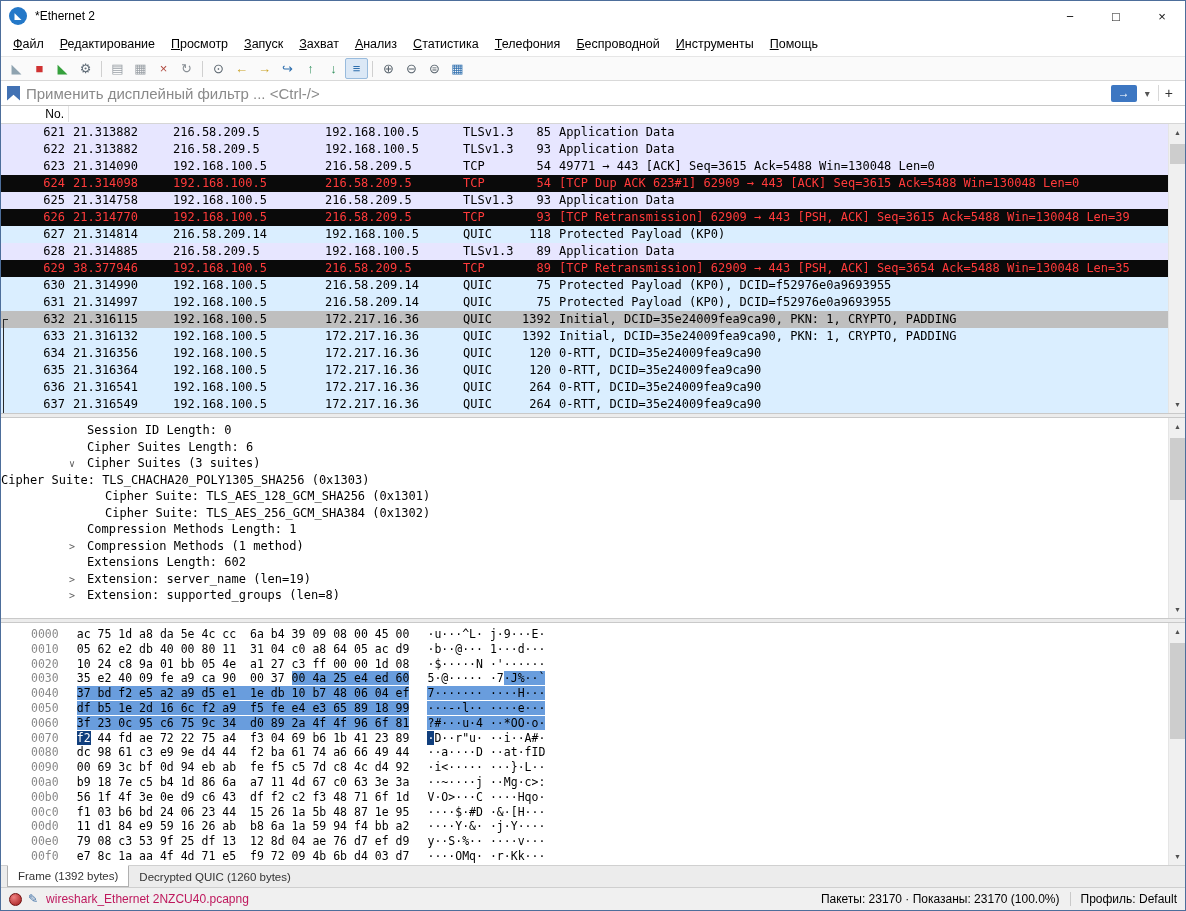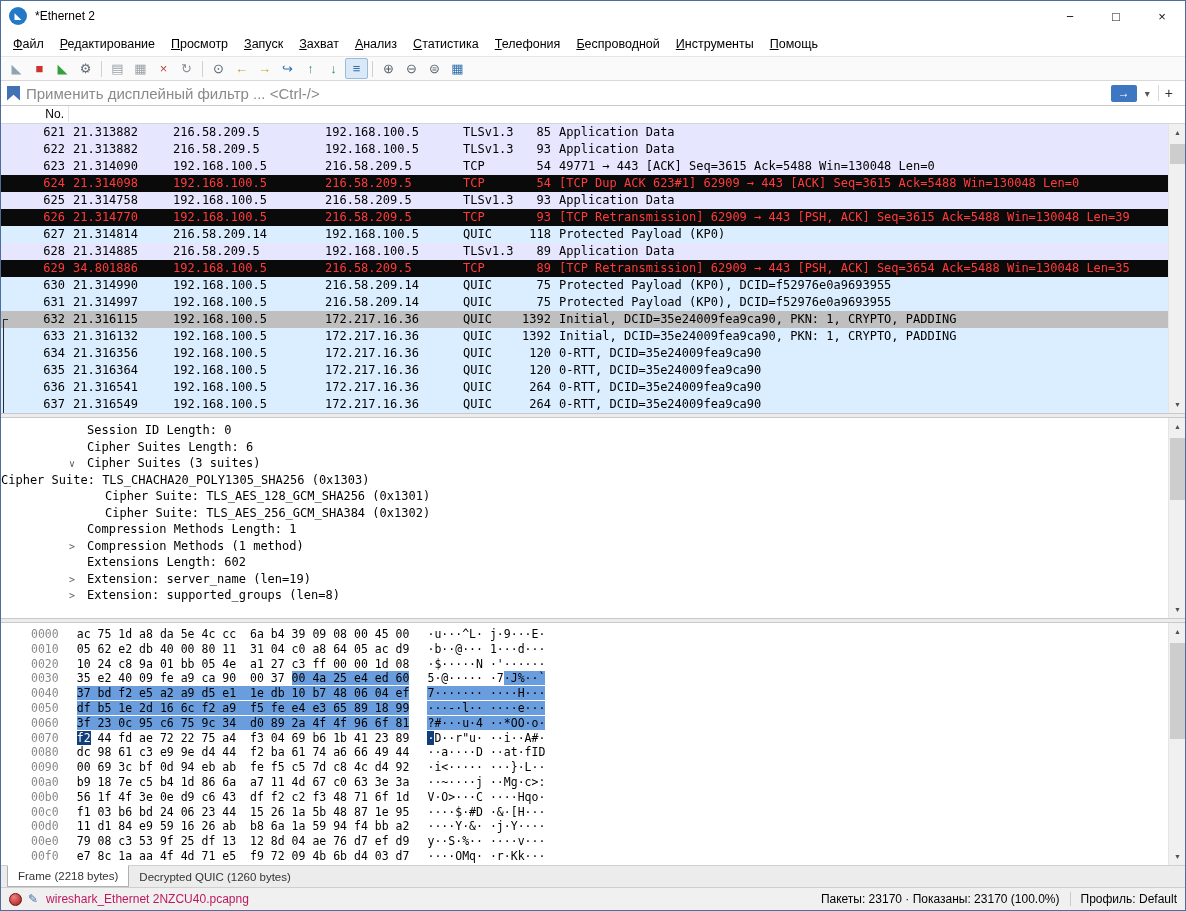--- a/index.html
+++ b/index.html
@@ -170,21 +170,21 @@
       </div>
     <div class="prows" id="prows">
         <div class="prow tcp"><span class="pcol c0">621</span><span class="pcol c1">21.313882</span><span class="pcol c2">216.58.209.5</span><span class="pcol c3">192.168.100.5</span><span class="pcol c4">TLSv1.3</span><span class="pcol c5">85</span><span class="pcol c6">Application Data</span></div>
         <div class="prow tcp"><span class="pcol c0">622</span><span class="pcol c1">21.313882</span><span class="pcol c2">216.58.209.5</span><span class="pcol c3">192.168.100.5</span><span class="pcol c4">TLSv1.3</span><span class="pcol c5">93</span><span class="pcol c6">Application Data</span></div>
         <div class="prow tcp"><span class="pcol c0">623</span><span class="pcol c1">21.314090</span><span class="pcol c2">192.168.100.5</span><span class="pcol c3">216.58.209.5</span><span class="pcol c4">TCP</span><span class="pcol c5">54</span><span class="pcol c6">49771 → 443 [ACK] Seq=3615 Ack=5488 Win=130048 Len=0</span></div>
         <div class="prow bad"><span class="pcol c0">624</span><span class="pcol c1">21.314098</span><span class="pcol c2">192.168.100.5</span><span class="pcol c3">216.58.209.5</span><span class="pcol c4">TCP</span><span class="pcol c5">54</span><span class="pcol c6">[TCP Dup ACK 623#1] 62909 → 443 [ACK] Seq=3615 Ack=5488 Win=130048 Len=0</span></div>
         <div class="prow tcp"><span class="pcol c0">625</span><span class="pcol c1">21.314758</span><span class="pcol c2">192.168.100.5</span><span class="pcol c3">216.58.209.5</span><span class="pcol c4">TLSv1.3</span><span class="pcol c5">93</span><span class="pcol c6">Application Data</span></div>
         <div class="prow bad"><span class="pcol c0">626</span><span class="pcol c1">21.314770</span><span class="pcol c2">192.168.100.5</span><span class="pcol c3">216.58.209.5</span><span class="pcol c4">TCP</span><span class="pcol c5">93</span><span class="pcol c6">[TCP Retransmission] 62909 → 443 [PSH, ACK] Seq=3615 Ack=5488 Win=130048 Len=39</span></div>
         <div class="prow quic"><span class="pcol c0">627</span><span class="pcol c1">21.314814</span><span class="pcol c2">216.58.209.14</span><span class="pcol c3">192.168.100.5</span><span class="pcol c4">QUIC</span><span class="pcol c5">118</span><span class="pcol c6">Protected Payload (KP0)</span></div>
         <div class="prow tcp"><span class="pcol c0">628</span><span class="pcol c1">21.314885</span><span class="pcol c2">216.58.209.5</span><span class="pcol c3">192.168.100.5</span><span class="pcol c4">TLSv1.3</span><span class="pcol c5">89</span><span class="pcol c6">Application Data</span></div>
-        <div class="prow bad"><span class="pcol c0">629</span><span class="pcol c1">34.801886</span><span class="pcol c2">192.168.100.5</span><span class="pcol c3">216.58.209.5</span><span class="pcol c4">TCP</span><span class="pcol c5">89</span><span class="pcol c6">[TCP Retransmission] 62909 → 443 [PSH, ACK] Seq=3654 Ack=5488 Win=130048 Len=35</span></div>
+        <div class="prow bad"><span class="pcol c0">629</span><span class="pcol c1">38.377946</span><span class="pcol c2">192.168.100.5</span><span class="pcol c3">216.58.209.5</span><span class="pcol c4">TCP</span><span class="pcol c5">89</span><span class="pcol c6">[TCP Retransmission] 62909 → 443 [PSH, ACK] Seq=3654 Ack=5488 Win=130048 Len=35</span></div>
         <div class="prow quic"><span class="pcol c0">630</span><span class="pcol c1">21.314990</span><span class="pcol c2">192.168.100.5</span><span class="pcol c3">216.58.209.14</span><span class="pcol c4">QUIC</span><span class="pcol c5">75</span><span class="pcol c6">Protected Payload (KP0), DCID=f52976e0a9693955</span></div>
         <div class="prow quic"><span class="pcol c0">631</span><span class="pcol c1">21.314997</span><span class="pcol c2">192.168.100.5</span><span class="pcol c3">216.58.209.14</span><span class="pcol c4">QUIC</span><span class="pcol c5">75</span><span class="pcol c6">Protected Payload (KP0), DCID=f52976e0a9693955</span></div>
         <div class="prow selected"><span class="rel first"></span><span class="pcol c0">632</span><span class="pcol c1">21.316115</span><span class="pcol c2">192.168.100.5</span><span class="pcol c3">172.217.16.36</span><span class="pcol c4">QUIC</span><span class="pcol c5">1392</span><span class="pcol c6">Initial, DCID=35e24009fea9ca90, PKN: 1, CRYPTO, PADDING</span></div>
         <div class="prow quic"><span class="rel cont"></span><span class="pcol c0">633</span><span class="pcol c1">21.316132</span><span class="pcol c2">192.168.100.5</span><span class="pcol c3">172.217.16.36</span><span class="pcol c4">QUIC</span><span class="pcol c5">1392</span><span class="pcol c6">Initial, DCID=35e24009fea9ca90, PKN: 1, CRYPTO, PADDING</span></div>
         <div class="prow quic"><span class="rel cont"></span><span class="pcol c0">634</span><span class="pcol c1">21.316356</span><span class="pcol c2">192.168.100.5</span><span class="pcol c3">172.217.16.36</span><span class="pcol c4">QUIC</span><span class="pcol c5">120</span><span class="pcol c6">0-RTT, DCID=35e24009fea9ca90</span></div>
         <div class="prow quic"><span class="rel cont"></span><span class="pcol c0">635</span><span class="pcol c1">21.316364</span><span class="pcol c2">192.168.100.5</span><span class="pcol c3">172.217.16.36</span><span class="pcol c4">QUIC</span><span class="pcol c5">120</span><span class="pcol c6">0-RTT, DCID=35e24009fea9ca90</span></div>
         <div class="prow quic"><span class="rel cont"></span><span class="pcol c0">636</span><span class="pcol c1">21.316541</span><span class="pcol c2">192.168.100.5</span><span class="pcol c3">172.217.16.36</span><span class="pcol c4">QUIC</span><span class="pcol c5">264</span><span class="pcol c6">0-RTT, DCID=35e24009fea9ca90</span></div>
         <div class="prow quic"><span class="rel cont"></span><span class="pcol c0">637</span><span class="pcol c1">21.316549</span><span class="pcol c2">192.168.100.5</span><span class="pcol c3">172.217.16.36</span><span class="pcol c4">QUIC</span><span class="pcol c5">264</span><span class="pcol c6">0-RTT, DCID=35e24009fea9ca90</span></div>
       </div>
     <div class="sbar" style="top:18px;">
@@ -222,21 +222,21 @@
   <div class="hexpane">
     <div class="hex-inner" id="hexrows"><div class="hrow"><span class="hoff">0000</span><span class="hbytes"><span>ac</span><span> </span><span>75</span><span> </span><span>1d</span><span> </span><span>a8</span><span> </span><span>da</span><span> </span><span>5e</span><span> </span><span>4c</span><span> </span><span>cc</span><span>  </span><span>6a</span><span> </span><span>b4</span><span> </span><span>39</span><span> </span><span>09</span><span> </span><span>08</span><span> </span><span>00</span><span> </span><span>45</span><span> </span><span>00</span></span><span class="hascii"><span>·</span><span>u</span><span>·</span><span>·</span><span>·</span><span>^</span><span>L</span><span>·</span><span> </span><span>j</span><span>·</span><span>9</span><span>·</span><span>·</span><span>·</span><span>E</span><span>·</span></span></div><div class="hrow"><span class="hoff">0010</span><span class="hbytes"><span>05</span><span> </span><span>62</span><span> </span><span>e2</span><span> </span><span>db</span><span> </span><span>40</span><span> </span><span>00</span><span> </span><span>80</span><span> </span><span>11</span><span>  </span><span>31</span><span> </span><span>04</span><span> </span><span>c0</span><span> </span><span>a8</span><span> </span><span>64</span><span> </span><span>05</span><span> </span><span>ac</span><span> </span><span>d9</span></span><span class="hascii"><span>·</span><span>b</span><span>·</span><span>·</span><span>@</span><span>·</span><span>·</span><span>·</span><span> </span><span>1</span><span>·</span><span>·</span><span>·</span><span>d</span><span>·</span><span>·</span><span>·</span></span></div><div class="hrow"><span class="hoff">0020</span><span class="hbytes"><span>10</span><span> </span><span>24</span><span> </span><span>c8</span><span> </span><span>9a</span><span> </span><span>01</span><span> </span><span>bb</span><span> </span><span>05</span><span> </span><span>4e</span><span>  </span><span>a1</span><span> </span><span>27</span><span> </span><span>c3</span><span> </span><span>ff</span><span> </span><span>00</span><span> </span><span>00</span><span> </span><span>1d</span><span> </span><span>08</span></span><span class="hascii"><span>·</span><span>$</span><span>·</span><span>·</span><span>·</span><span>·</span><span>·</span><span>N</span><span> </span><span>·</span><span>'</span><span>·</span><span>·</span><span>·</span><span>·</span><span>·</span><span>·</span></span></div><div class="hrow"><span class="hoff">0030</span><span class="hbytes"><span>35</span><span> </span><span>e2</span><span> </span><span>40</span><span> </span><span>09</span><span> </span><span>fe</span><span> </span><span>a9</span><span> </span><span>ca</span><span> </span><span>90</span><span>  </span><span>00</span><span> </span><span>37</span><span> </span><span class="sel">00</span><span class="sel"> </span><span class="sel">4a</span><span class="sel"> </span><span class="sel">25</span><span class="sel"> </span><span class="sel">e4</span><span class="sel"> </span><span class="sel">ed</span><span class="sel"> </span><span class="sel">60</span></span><span class="hascii"><span>5</span><span>·</span><span>@</span><span>·</span><span>·</span><span>·</span><span>·</span><span>·</span><span> </span><span>·</span><span>7</span><span class="sel">·</span><span class="sel">J</span><span class="sel">%</span><span class="sel">·</span><span class="sel">·</span><span class="sel">`</span></span></div><div class="hrow"><span class="hoff">0040</span><span class="hbytes"><span class="sel">37</span><span class="sel"> </span><span class="sel">bd</span><span class="sel"> </span><span class="sel">f2</span><span class="sel"> </span><span class="sel">e5</span><span class="sel"> </span><span class="sel">a2</span><span class="sel"> </span><span class="sel">a9</span><span class="sel"> </span><span class="sel">d5</span><span class="sel"> </span><span class="sel">e1</span><span class="sel">  </span><span class="sel">1e</span><span class="sel"> </span><span class="sel">db</span><span class="sel"> </span><span class="sel">10</span><span class="sel"> </span><span class="sel">b7</span><span class="sel"> </span><span class="sel">48</span><span class="sel"> </span><span class="sel">06</span><span class="sel"> </span><span class="sel">04</span><span class="sel"> </span><span class="sel">ef</span></span><span class="hascii"><span class="sel">7</span><span class="sel">·</span><span class="sel">·</span><span class="sel">·</span><span class="sel">·</span><span class="sel">·</span><span class="sel">·</span><span class="sel">·</span><span class="sel"> </span><span class="sel">·</span><span class="sel">·</span><span class="sel">·</span><span class="sel">·</span><span class="sel">H</span><span class="sel">·</span><span class="sel">·</span><span class="sel">·</span></span></div><div class="hrow"><span class="hoff">0050</span><span class="hbytes"><span class="sel">df</span><span class="sel"> </span><span class="sel">b5</span><span class="sel"> </span><span class="sel">1e</span><span class="sel"> </span><span class="sel">2d</span><span class="sel"> </span><span class="sel">16</span><span class="sel"> </span><span class="sel">6c</span><span class="sel"> </span><span class="sel">f2</span><span class="sel"> </span><span class="sel">a9</span><span class="sel">  </span><span class="sel">f5</span><span class="sel"> </span><span class="sel">fe</span><span class="sel"> </span><span class="sel">e4</span><span class="sel"> </span><span class="sel">e3</span><span class="sel"> </span><span class="sel">65</span><span class="sel"> </span><span class="sel">89</span><span class="sel"> </span><span class="sel">18</span><span class="sel"> </span><span class="sel">99</span></span><span class="hascii"><span class="sel">·</span><span class="sel">·</span><span class="sel">·</span><span class="sel">-</span><span class="sel">·</span><span class="sel">l</span><span class="sel">·</span><span class="sel">·</span><span class="sel"> </span><span class="sel">·</span><span class="sel">·</span><span class="sel">·</span><span class="sel">·</span><span class="sel">e</span><span class="sel">·</span><span class="sel">·</span><span class="sel">·</span></span></div><div class="hrow"><span class="hoff">0060</span><span class="hbytes"><span class="sel">3f</span><span class="sel"> </span><span class="sel">23</span><span class="sel"> </span><span class="sel">0c</span><span class="sel"> </span><span class="sel">95</span><span class="sel"> </span><span class="sel">c6</span><span class="sel"> </span><span class="sel">75</span><span class="sel"> </span><span class="sel">9c</span><span class="sel"> </span><span class="sel">34</span><span class="sel">  </span><span class="sel">d0</span><span class="sel"> </span><span class="sel">89</span><span class="sel"> </span><span class="sel">2a</span><span class="sel"> </span><span class="sel">4f</span><span class="sel"> </span><span class="sel">4f</span><span class="sel"> </span><span class="sel">96</span><span class="sel"> </span><span class="sel">6f</span><span class="sel"> </span><span class="sel">81</span></span><span class="hascii"><span class="sel">?</span><span class="sel">#</span><span class="sel">·</span><span class="sel">·</span><span class="sel">·</span><span class="sel">u</span><span class="sel">·</span><span class="sel">4</span><span class="sel"> </span><span class="sel">·</span><span class="sel">·</span><span class="sel">*</span><span class="sel">O</span><span class="sel">O</span><span class="sel">·</span><span class="sel">o</span><span class="sel">·</span></span></div><div class="hrow"><span class="hoff">0070</span><span class="hbytes"><span class="cur">f2</span><span> </span><span>44</span><span> </span><span>fd</span><span> </span><span>ae</span><span> </span><span>72</span><span> </span><span>22</span><span> </span><span>75</span><span> </span><span>a4</span><span>  </span><span>f3</span><span> </span><span>04</span><span> </span><span>69</span><span> </span><span>b6</span><span> </span><span>1b</span><span> </span><span>41</span><span> </span><span>23</span><span> </span><span>89</span></span><span class="hascii"><span class="cur">·</span><span>D</span><span>·</span><span>·</span><span>r</span><span>"</span><span>u</span><span>·</span><span> </span><span>·</span><span>·</span><span>i</span><span>·</span><span>·</span><span>A</span><span>#</span><span>·</span></span></div><div class="hrow"><span class="hoff">0080</span><span class="hbytes"><span>dc</span><span> </span><span>98</span><span> </span><span>61</span><span> </span><span>c3</span><span> </span><span>e9</span><span> </span><span>9e</span><span> </span><span>d4</span><span> </span><span>44</span><span>  </span><span>f2</span><span> </span><span>ba</span><span> </span><span>61</span><span> </span><span>74</span><span> </span><span>a6</span><span> </span><span>66</span><span> </span><span>49</span><span> </span><span>44</span></span><span class="hascii"><span>·</span><span>·</span><span>a</span><span>·</span><span>·</span><span>·</span><span>·</span><span>D</span><span> </span><span>·</span><span>·</span><span>a</span><span>t</span><span>·</span><span>f</span><span>I</span><span>D</span></span></div><div class="hrow"><span class="hoff">0090</span><span class="hbytes"><span>00</span><span> </span><span>69</span><span> </span><span>3c</span><span> </span><span>bf</span><span> </span><span>0d</span><span> </span><span>94</span><span> </span><span>eb</span><span> </span><span>ab</span><span>  </span><span>fe</span><span> </span><span>f5</span><span> </span><span>c5</span><span> </span><span>7d</span><span> </span><span>c8</span><span> </span><span>4c</span><span> </span><span>d4</span><span> </span><span>92</span></span><span class="hascii"><span>·</span><span>i</span><span>&lt;</span><span>·</span><span>·</span><span>·</span><span>·</span><span>·</span><span> </span><span>·</span><span>·</span><span>·</span><span>}</span><span>·</span><span>L</span><span>·</span><span>·</span></span></div><div class="hrow"><span class="hoff">00a0</span><span class="hbytes"><span>b9</span><span> </span><span>18</span><span> </span><span>7e</span><span> </span><span>c5</span><span> </span><span>b4</span><span> </span><span>1d</span><span> </span><span>86</span><span> </span><span>6a</span><span>  </span><span>a7</span><span> </span><span>11</span><span> </span><span>4d</span><span> </span><span>67</span><span> </span><span>c0</span><span> </span><span>63</span><span> </span><span>3e</span><span> </span><span>3a</span></span><span class="hascii"><span>·</span><span>·</span><span>~</span><span>·</span><span>·</span><span>·</span><span>·</span><span>j</span><span> </span><span>·</span><span>·</span><span>M</span><span>g</span><span>·</span><span>c</span><span>&gt;</span><span>:</span></span></div><div class="hrow"><span class="hoff">00b0</span><span class="hbytes"><span>56</span><span> </span><span>1f</span><span> </span><span>4f</span><span> </span><span>3e</span><span> </span><span>0e</span><span> </span><span>d9</span><span> </span><span>c6</span><span> </span><span>43</span><span>  </span><span>df</span><span> </span><span>f2</span><span> </span><span>c2</span><span> </span><span>f3</span><span> </span><span>48</span><span> </span><span>71</span><span> </span><span>6f</span><span> </span><span>1d</span></span><span class="hascii"><span>V</span><span>·</span><span>O</span><span>&gt;</span><span>·</span><span>·</span><span>·</span><span>C</span><span> </span><span>·</span><span>·</span><span>·</span><span>·</span><span>H</span><span>q</span><span>o</span><span>·</span></span></div><div class="hrow"><span class="hoff">00c0</span><span class="hbytes"><span>f1</span><span> </span><span>03</span><span> </span><span>b6</span><span> </span><span>bd</span><span> </span><span>24</span><span> </span><span>06</span><span> </span><span>23</span><span> </span><span>44</span><span>  </span><span>15</span><span> </span><span>26</span><span> </span><span>1a</span><span> </span><span>5b</span><span> </span><span>48</span><span> </span><span>87</span><span> </span><span>1e</span><span> </span><span>95</span></span><span class="hascii"><span>·</span><span>·</span><span>·</span><span>·</span><span>$</span><span>·</span><span>#</span><span>D</span><span> </span><span>·</span><span>&amp;</span><span>·</span><span>[</span><span>H</span><span>·</span><span>·</span><span>·</span></span></div><div class="hrow"><span class="hoff">00d0</span><span class="hbytes"><span>11</span><span> </span><span>d1</span><span> </span><span>84</span><span> </span><span>e9</span><span> </span><span>59</span><span> </span><span>16</span><span> </span><span>26</span><span> </span><span>ab</span><span>  </span><span>b8</span><span> </span><span>6a</span><span> </span><span>1a</span><span> </span><span>59</span><span> </span><span>94</span><span> </span><span>f4</span><span> </span><span>bb</span><span> </span><span>a2</span></span><span class="hascii"><span>·</span><span>·</span><span>·</span><span>·</span><span>Y</span><span>·</span><span>&amp;</span><span>·</span><span> </span><span>·</span><span>j</span><span>·</span><span>Y</span><span>·</span><span>·</span><span>·</span><span>·</span></span></div><div class="hrow"><span class="hoff">00e0</span><span class="hbytes"><span>79</span><span> </span><span>08</span><span> </span><span>c3</span><span> </span><span>53</span><span> </span><span>9f</span><span> </span><span>25</span><span> </span><span>df</span><span> </span><span>13</span><span>  </span><span>12</span><span> </span><span>8d</span><span> </span><span>04</span><span> </span><span>ae</span><span> </span><span>76</span><span> </span><span>d7</span><span> </span><span>ef</span><span> </span><span>d9</span></span><span class="hascii"><span>y</span><span>·</span><span>·</span><span>S</span><span>·</span><span>%</span><span>·</span><span>·</span><span> </span><span>·</span><span>·</span><span>·</span><span>·</span><span>v</span><span>·</span><span>·</span><span>·</span></span></div><div class="hrow"><span class="hoff">00f0</span><span class="hbytes"><span>e7</span><span> </span><span>8c</span><span> </span><span>1a</span><span> </span><span>aa</span><span> </span><span>4f</span><span> </span><span>4d</span><span> </span><span>71</span><span> </span><span>e5</span><span>  </span><span>f9</span><span> </span><span>72</span><span> </span><span>09</span><span> </span><span>4b</span><span> </span><span>6b</span><span> </span><span>d4</span><span> </span><span>03</span><span> </span><span>d7</span></span><span class="hascii"><span>·</span><span>·</span><span>·</span><span>·</span><span>O</span><span>M</span><span>q</span><span>·</span><span> </span><span>·</span><span>r</span><span>·</span><span>K</span><span>k</span><span>·</span><span>·</span><span>·</span></span></div></div>
     <div class="sbar" style="top:0;">
       <span class="up">▲</span>
       <span class="down">▼</span>
       <span class="sthumb" style="top:20px;height:96px;"></span>
     </div>
   </div>
 
   <div class="tabbar" id="tabbar">
-      <span class="btab active">Frame (2218 bytes)</span>
+      <span class="btab active">Frame (1392 bytes)</span>
       <span class="btab">Decrypted QUIC (1260 bytes)</span>
     </div>
 
   <div class="statusbar">
     <span class="expert"></span>
     <span class="pencil">✎</span>
     <span class="sfile">wireshark_Ethernet 2NZCU40.pcapng</span>
     <span class="sright">
       <span>Пакеты: 23170 · Показаны: 23170 (100.0%)</span>
       <span class="ssep"></span>

